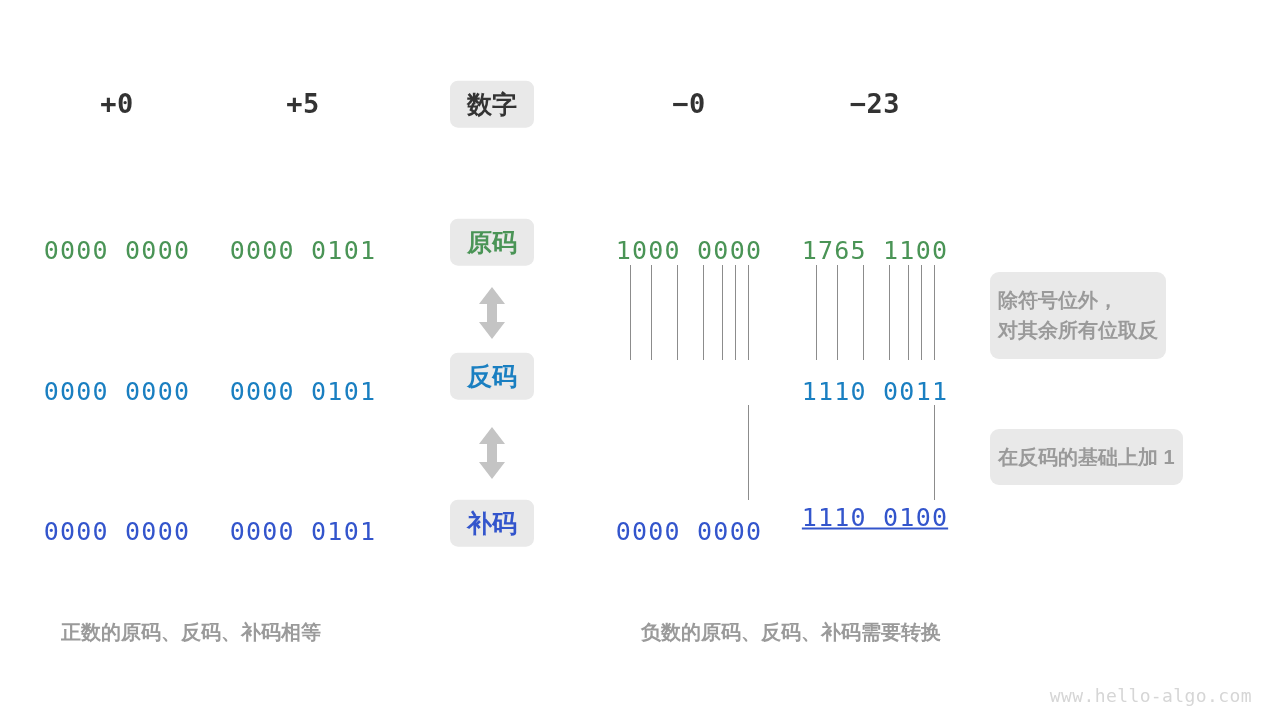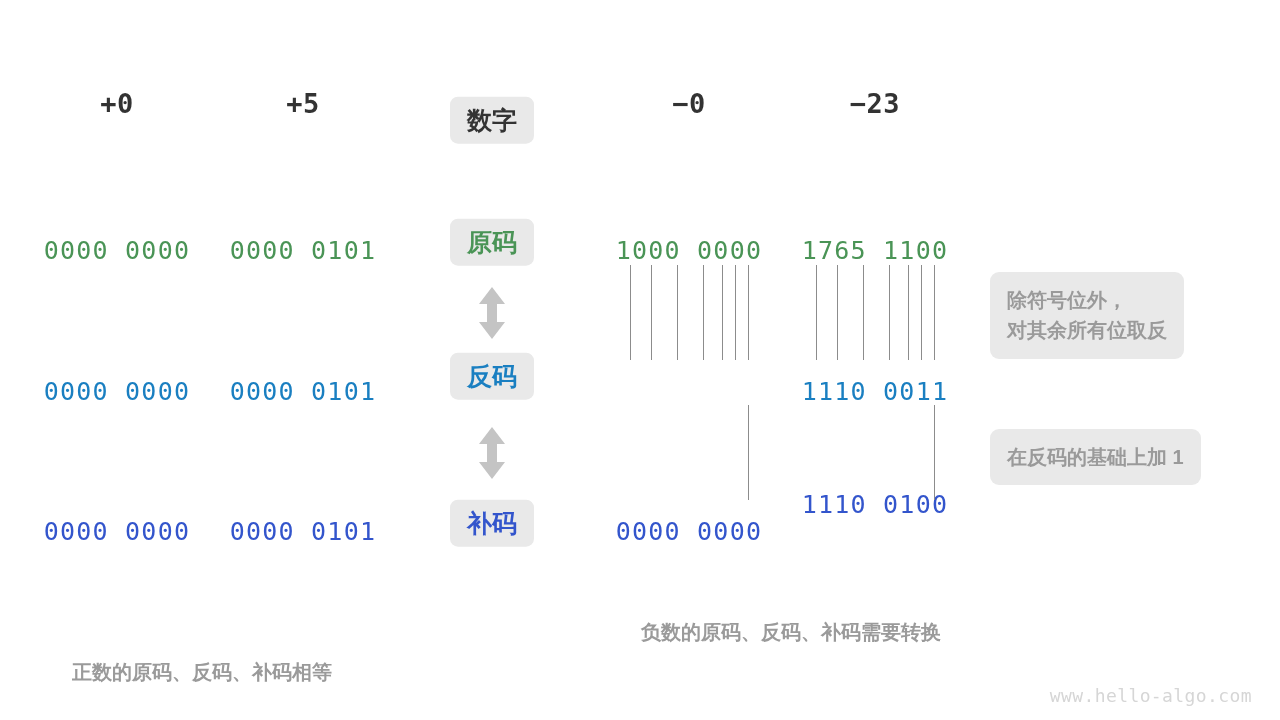--- a/index.html
+++ b/index.html
@@ -49,21 +49,21 @@
 
   
   .dbl-arrow{position:absolute;transform:translate(-50%,-50%);width:34px;height:54px;}
 
   
   .note{
     position:absolute;
     background:#e9e9e9;border-radius:9px;
     color:#9a9a9a;font-weight:bold;
     font-size:20px;line-height:1.52;
-    padding:13px 17px;
+    padding:13px 8px;
     white-space:pre-line;
   }
 
   
   .caption{
     position:absolute;
     color:#9a9a9a;font-weight:bold;font-size:20px;white-space:nowrap;
   }
 
   
@@ -73,40 +73,40 @@
     font-size:18px;color:#d6d6d6;letter-spacing:0.4px;
   }
 </style>
 </head>
 <body>
 
 <div class="stage">
 
   <div class="cell num-head" style="left:117px;top:103px;">+0</div>
   <div class="cell num-head" style="left:303px;top:103px;">+5</div>
-  <div class="chip chip-number" style="left:492px;top:104px;margin-top:16px;">数字</div>
+  <div class="chip chip-number" style="left:492px;top:104px;">数字</div>
   <div class="cell num-head" style="left:689px;top:103px;">−0</div>
   <div class="cell num-head" style="left:875px;top:103px;">−23</div>
 
   <div class="cell bin bin-green" style="left:117px;top:242px;">0000 0000</div>
   <div class="cell bin bin-green" style="left:303px;top:242px;">0000 0101</div>
   <div class="chip chip-green" style="left:492px;top:242px;">原码</div>
   <div class="cell bin bin-green" style="left:689px;top:242px;">1000 0000</div>
   <div class="cell bin bin-green" style="left:875px;top:242px;">1765 1100</div>
 
   <div class="cell bin bin-blue" style="left:117px;top:383px;">0000 0000</div>
   <div class="cell bin bin-blue" style="left:303px;top:383px;">0000 0101</div>
   <div class="chip chip-blue" style="left:492px;top:376px;">反码</div>
   <div class="cell bin bin-blue" style="left:875px;top:383px;">1110 0011</div>
 
   <div class="cell bin bin-indigo" style="left:117px;top:523px;">0000 0000</div>
   <div class="cell bin bin-indigo" style="left:303px;top:523px;">0000 0101</div>
   <div class="chip chip-indigo" style="left:492px;top:523px;">补码</div>
   <div class="cell bin bin-indigo" style="left:689px;top:523px;">0000 0000</div>
-  <div class="cell bin bin-indigo" style="left:875px;top:496px;">1110 0100</div>
+  <div class="cell bin bin-indigo" style="left:875px;top:509px;text-decoration:underline;">1110 0100</div>
 
   <div class="vline" style="left:651px;top:265px;height:95px;"></div>
   <div class="vline" style="left:677px;top:265px;height:95px;"></div>
   <div class="vline" style="left:703px;top:265px;height:95px;"></div>
   <div class="vline" style="left:722px;top:265px;height:95px;"></div>
   <div class="vline" style="left:748px;top:265px;height:95px;"></div>
   <div class="vline" style="left:722px;top:265px;height:0px;"></div>
   <div class="vline" style="left:630px;top:265px;height:95px;"></div>
   <div class="vline" style="left:735px;top:265px;height:95px;"></div>
 
@@ -129,18 +129,18 @@
   <div class="dbl-arrow" style="left:492px;top:453px;">
     <svg width="34" height="54" viewBox="0 0 34 54" xmlns="http://www.w3.org/2000/svg">
       <path d="M17 1 L30 18 L22 18 L22 36 L30 36 L17 53 L4 36 L12 36 L12 18 L4 18 Z" fill="#c4c4c4"></path>
     </svg>
   </div>
 
   <div class="note" style="left:990px;top:272px;">除符号位外，
 对其余所有位取反</div>
   <div class="note" style="left:990px;top:429px;">在反码的基础上加 1</div>
 
-  <div class="caption" style="left:72px;top:619px;margin-top:40px;">正数的原码、反码、补码相等</div>
+  <div class="caption" style="left:61px;top:619px;">正数的原码、反码、补码相等</div>
   <div class="caption" style="left:613px;top:619px;margin-left:28px;">负数的原码、反码、补码需要转换</div>
 
   <div class="watermark">www.hello-algo.com</div>
 
 </div>
 
 </body></html>

